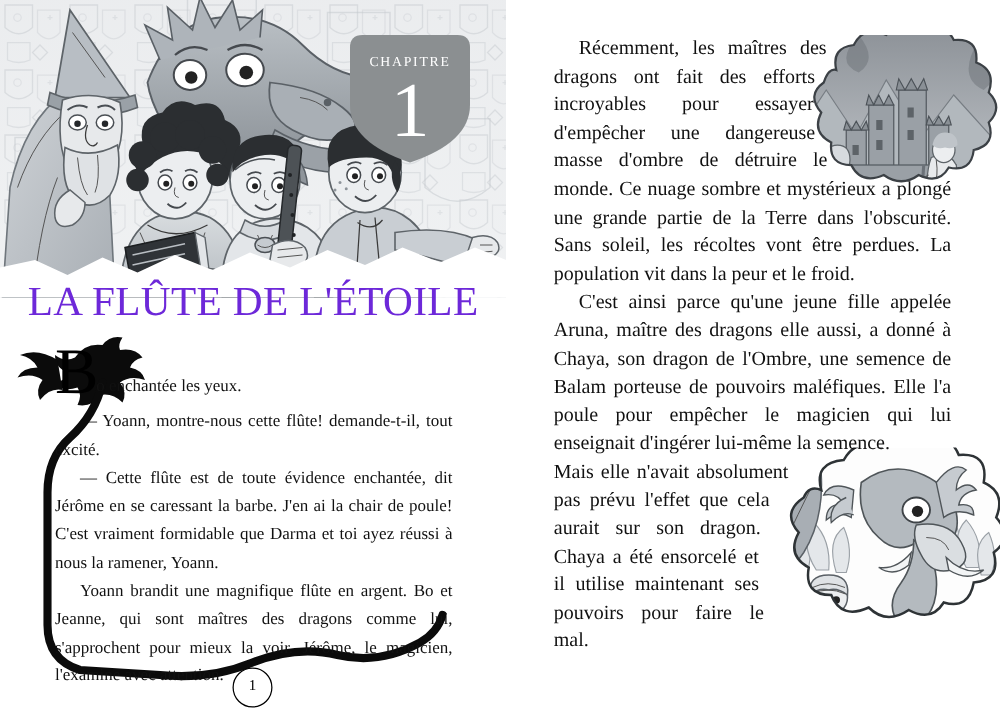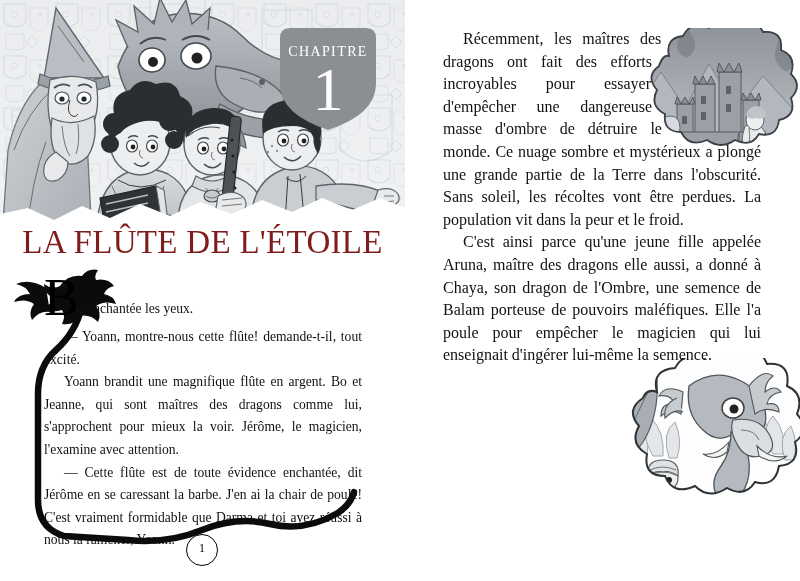--- a/index.html
+++ b/index.html
@@ -13,30 +13,30 @@
   .page-right{width:395px;}
 
   
   .illo{position:absolute;left:0;top:0;width:405px;height:238px;overflow:hidden;
         background:#f2f3f4;}
   .illo svg{display:block;}
 
   
   .shield{position:absolute;left:272px;top:22px;width:112px;height:112px;}
   .shield .sh-label{position:absolute;left:0;top:22px;width:112px;text-align:center;
-        color:#fff;font-size:14px;letter-spacing:1.4px;
+        color:#fff;font-size:11px;letter-spacing:1.4px;
         font-family:"Liberation Serif","DejaVu Serif",serif;
         font-variant:small-caps;text-transform:uppercase;}
   .shield .sh-num{position:absolute;left:0;top:36px;width:112px;text-align:center;
         color:#fff;font-size:62px;line-height:62px;
         font-family:"Liberation Serif","DejaVu Serif",serif;}
 
   
   .chap-title{position:absolute;left:0;top:222px;width:405px;text-align:center;
-        font-size:33px;line-height:40px;letter-spacing:0.3px;color:#7f1d1d;
+        font-size:33px;line-height:40px;letter-spacing:0.3px;color:#6d28d9;
         font-family:"Liberation Serif","DejaVu Serif",serif;
         font-variant:small-caps;text-transform:uppercase;white-space:nowrap;}
 
   
   .left-body{position:absolute;left:44px;top:282px;width:318px;
         font-size:13.6px;line-height:22.6px;text-align:justify;color:#111;}
   .left-body p{margin:0;}
   .left-body p.ind{text-indent:20px;}
   .dropcap-line{position:relative;min-height:44px;}
   .dropcap{position:absolute;left:0;top:-10px;font-size:52px;line-height:52px;
@@ -277,22 +277,22 @@
                  q40 4 74 -10 q36 -14 68 -6 q34 8 66 -10 q14 -8 18 -22" fill="none" stroke="#0b0b0b" stroke-width="6.5" stroke-linecap="round"></path>
       </svg>
     </div>
 
     <div class="left-body">
       <div class="dropcap-line">
         <span class="dropcap">B</span>
         <span class="dropcap-text">o enchantée les yeux.</span>
       </div>
       <p class="ind">— Yoann, montre-nous cette flûte! demande-t-il, tout excité.</p>
+      <p class="ind">— Cette flûte est de toute évidence enchantée, dit Jérôme en se caressant la barbe. J'en ai la chair de poule! C'est vraiment formidable que Darma et toi ayez réussi à nous la ramener, Yoann.</p>
       <p class="ind">Yoann brandit une magnifique flûte en argent. Bo et Jeanne, qui sont maîtres des dragons comme lui, s'approchent pour mieux la voir. Jérôme, le magicien, l'examine avec attention.</p>
-      <p class="ind">— Cette flûte est de toute évidence enchantée, dit Jérôme en se caressant la barbe. J'en ai la chair de poule! C'est vraiment formidable que Darma et toi ayez réussi à nous la ramener, Yoann.</p>
     </div>
 
     <div class="pagenum">1</div>
   </div>
 
   <div class="page page-right">
 
     <div class="vign castle-v">
       <svg width="168" height="160" viewBox="0 0 168 160">
         <defs>
@@ -451,15 +451,16 @@
                  q18 8 10 28 q14 16 -2 28 q6 22 -16 24 q-4 22 -24 16 q-10 16 -28 6
                  q-18 12 -32 -2 q-22 10 -30 -10 q-22 0 -18 -22 q-18 -10 -8 -28 q-14 -16 4 -28 q4 -10 14 -6 Z" fill="none" stroke="#2e3336" stroke-width="2"></path>
       </svg>
     </div>
 
     <div class="r-col">
       <div class="r-shape-castle"></div>
       <p class="ind">Récemment, les maîtres des dragons ont fait des efforts incroyables pour essayer d'empêcher une dangereuse masse d'ombre de détruire le monde. Ce nuage sombre et mystérieux a plongé une grande partie de la Terre dans l'obscurité. Sans soleil, les récoltes vont être perdues. La population vit dans la peur et le froid.</p>
       <p class="ind">C'est ainsi parce qu'une jeune fille appelée Aruna, maître des dragons elle aussi, a donné à Chaya, son dragon de l'Ombre, une semence de Balam porteuse de pouvoirs maléfiques. Elle l'a poule pour empêcher le magicien qui lui enseignait d'ingérer lui-même la semence.</p>
       <div class="r-shape-dragon"></div>
+      <p>Mais elle n'avait absolument pas prévu l'effet que cela aurait sur son dragon. Chaya a été ensorcelé et il utilise maintenant ses pouvoirs pour faire le mal.</p>
     </div>
   </div>
 </div>
 
 </body></html>

